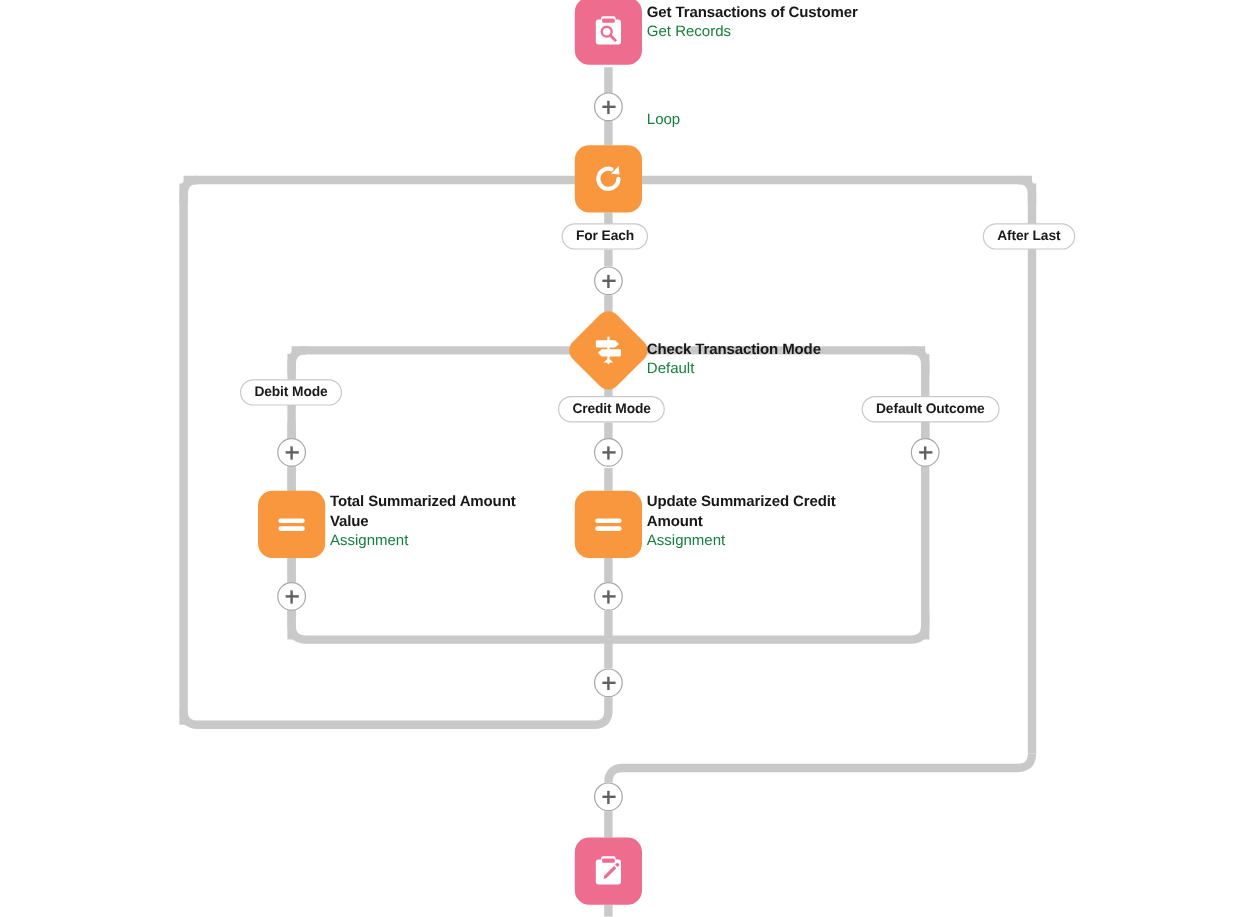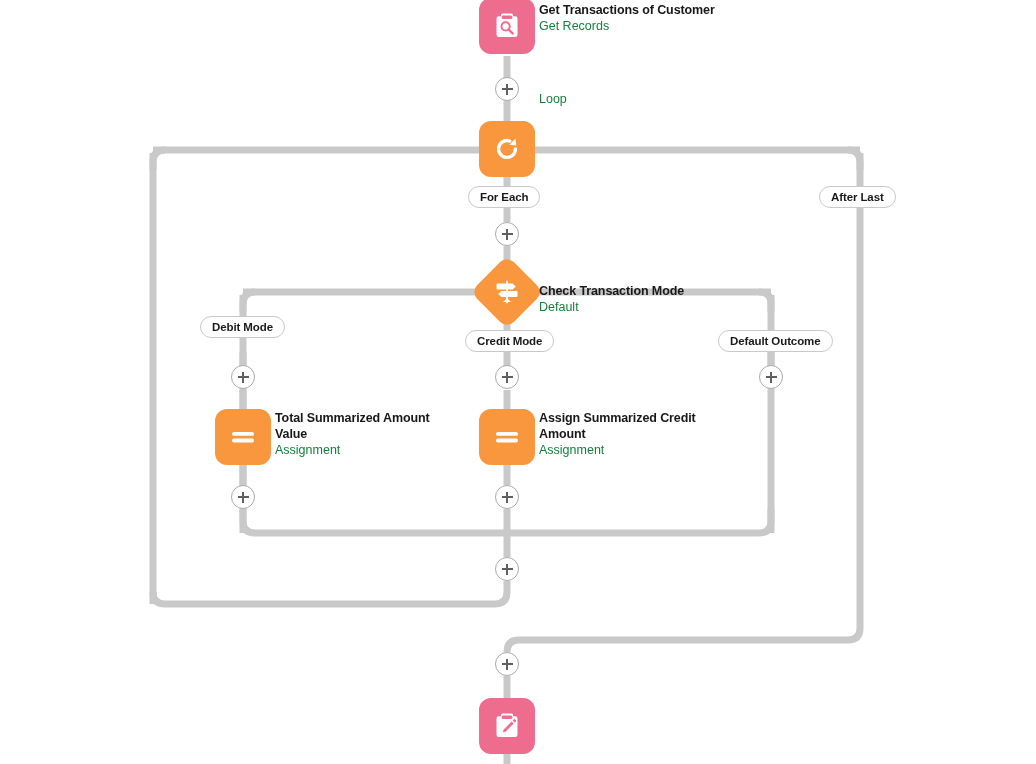--- a/index.html
+++ b/index.html
@@ -232,21 +232,21 @@
 
   <div class="node orange" style="left:479px; top:409px;">
     <span class="glyph">
       <svg width="32" height="32" viewBox="0 0 32 32">
         <rect x="5" y="11" width="22" height="3.8" rx="1.9" fill="#ffffff"></rect>
         <rect x="5" y="17.6" width="22" height="3.8" rx="1.9" fill="#ffffff"></rect>
       </svg>
     </span>
   </div>
   <div class="label" style="left:539px; top:410px; width:175px;">
-    <div class="title">Assign Summarized Credit Amount</div>
+    <div class="title">Update Summarized Credit Amount</div>
     <div class="subtitle">Assignment</div>
   </div>
 
   <div class="node pink" style="left:479px; top:698px;">
     <span class="glyph">
       <svg width="32" height="32" viewBox="0 0 32 32">
         <path fill="#ffffff" d="M11.5 3.5h9a1.5 1.5 0 0 1 1.5 1.5v1.2h2.2A2.3 2.3 0 0 1 26.5 8.5v16.2a2.3 2.3 0 0 1-2.3 2.3H7.8a2.3 2.3 0 0 1-2.3-2.3V8.5a2.3 2.3 0 0 1 2.3-2.3H10V5a1.5 1.5 0 0 1 1.5-1.5z"></path>
         <rect x="10.6" y="5.4" width="10.8" height="3.6" rx="1.6" fill="#ee6c8e"></rect>
         <path fill="#ee6c8e" d="M20.6 11.6l2.0 2.0-8.1 8.1-2.6 0.6 0.6-2.6z"></path>
         <path fill="#ee6c8e" d="M21.6 10.6l1.2-1.2a0.9 0.9 0 0 1 1.3 0l0.7 0.7a0.9 0.9 0 0 1 0 1.3l-1.2 1.2z"></path>

